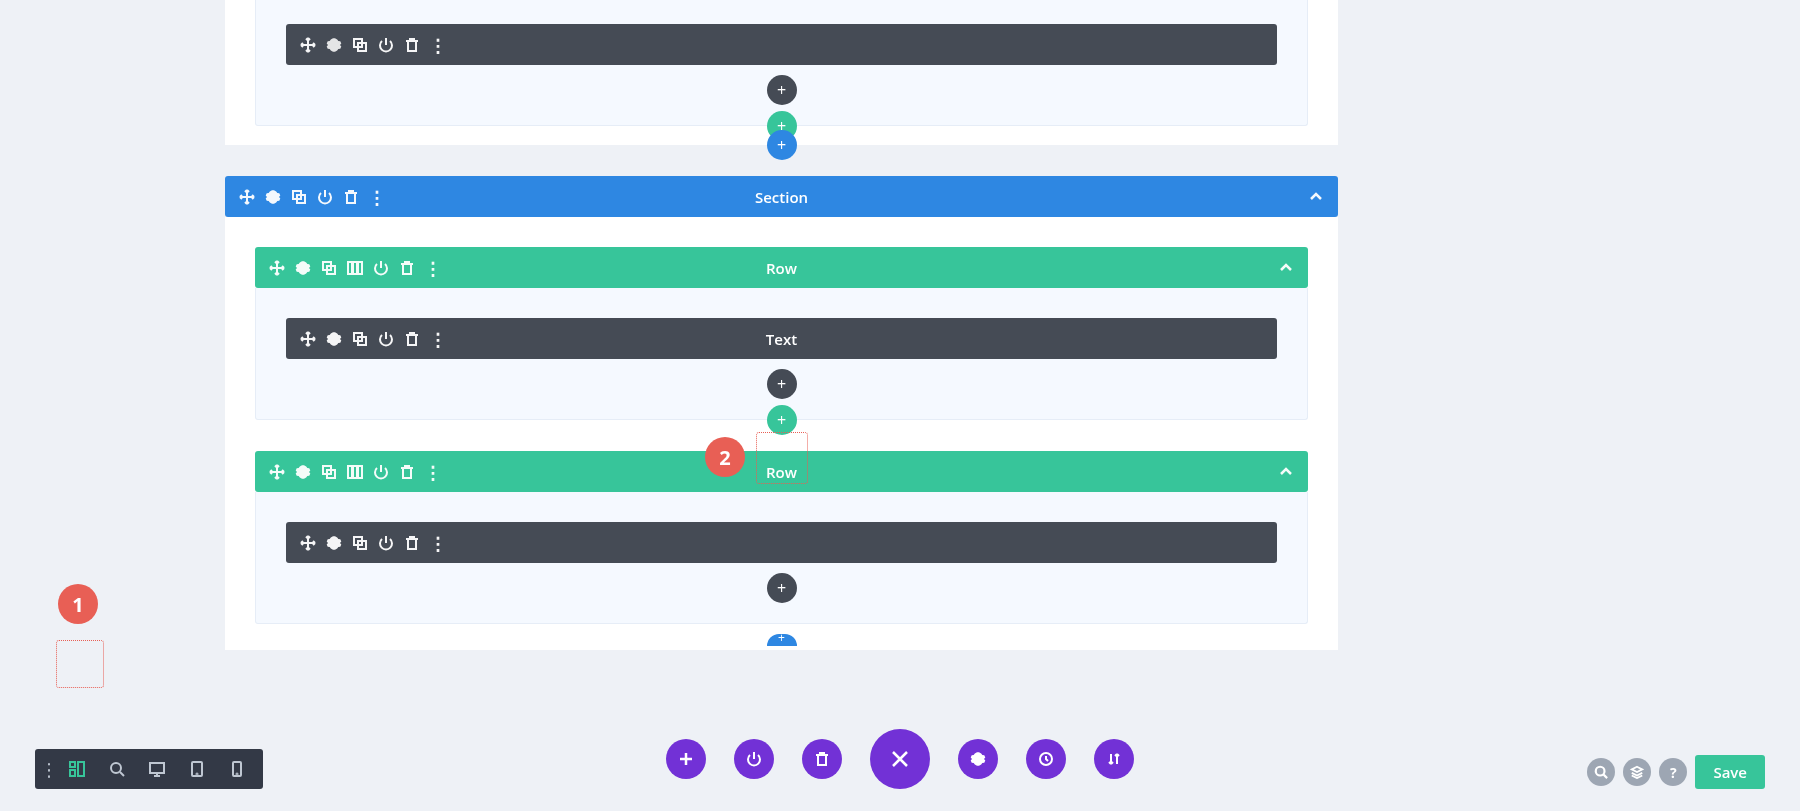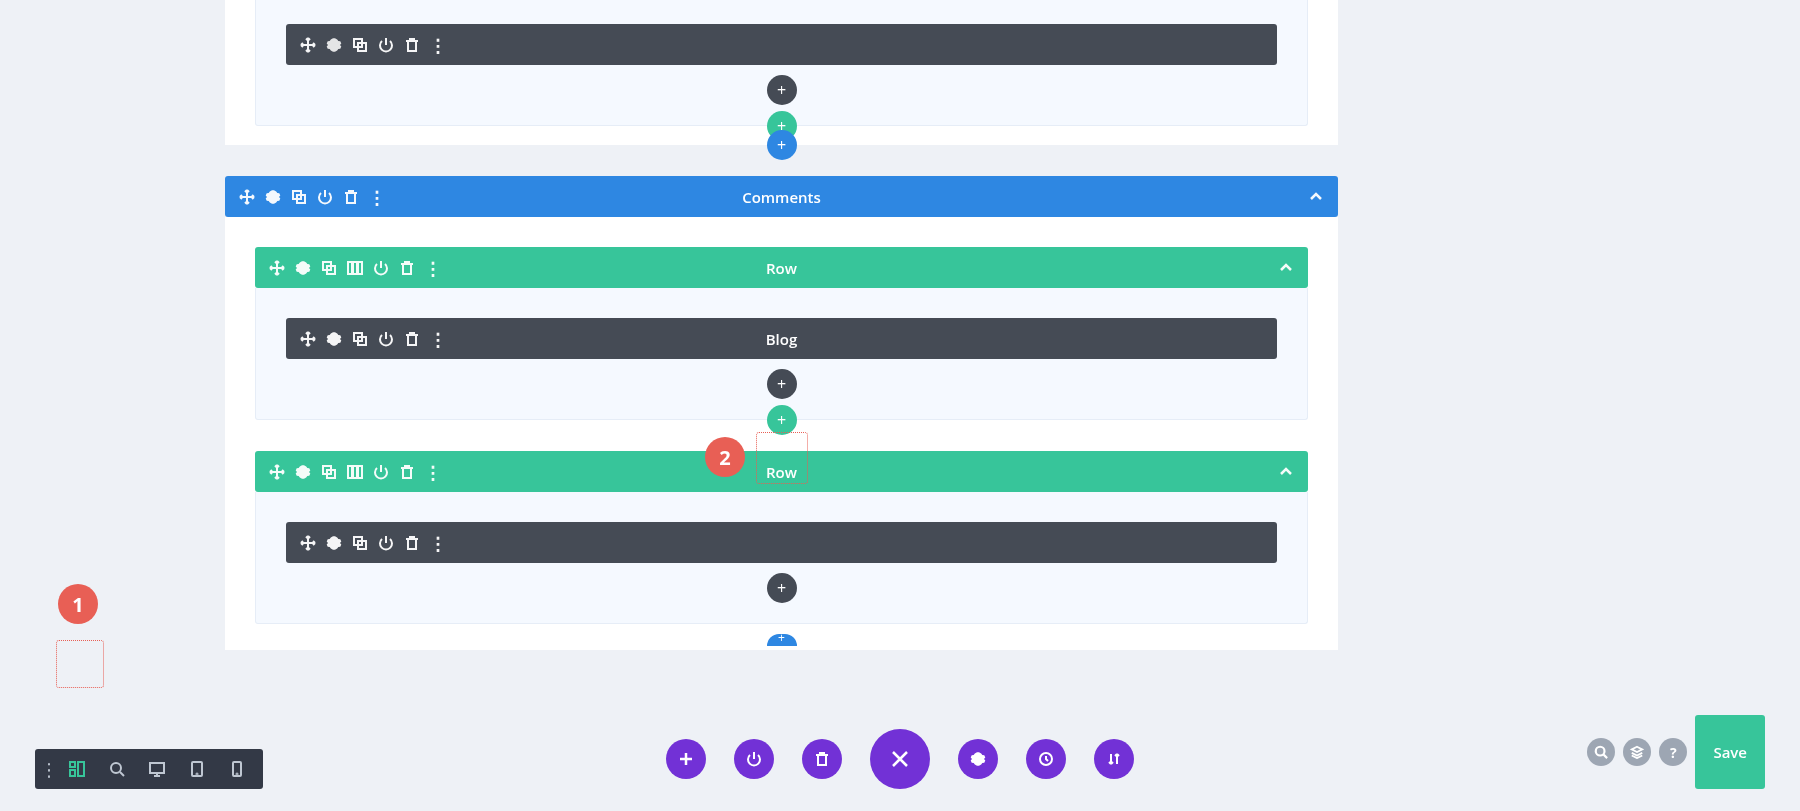--- a/index.html
+++ b/index.html
@@ -178,21 +178,21 @@
     align-items: center;
     justify-content: center;
     cursor: pointer;
     font-size: 14px;
   }
   .save-btn {
     background: #37c59a;
     color: #fff;
     font-weight: 600;
     font-size: 15px;
-    padding: 27px 18px;
+    padding: 7px 18px;
     border-radius: 3px;
     cursor: pointer;
   }
 
   
   .annotation {
     position: absolute;
     width: 40px; height: 40px;
     border-radius: 50%;
     background: #e85f55;
@@ -311,21 +311,21 @@
               <path d="M4 4a6 6 0 108 0"></path>
             </svg>
           </span>
         <span class="icon">
             <svg width="14" height="16" viewBox="0 0 14 16" fill="none" stroke="currentColor" stroke-width="2">
               <path d="M1 4h12M3 4v10h8V4M5 4V2h4v2"></path>
             </svg>
           </span>
         <span class="icon" style="font-size:18px;">⋮</span>
       </div>
-      <div class="bar-title">Comments</div>
+      <div class="bar-title">Section</div>
       <div class="bar-right">
         <span class="icon">
             <svg width="16" height="16" viewBox="0 0 16 16" fill="none" stroke="currentColor" stroke-width="2.5">
               <path d="M3 10l5-5 5 5"></path>
             </svg>
           </span>
       </div>
     </div>
     <div class="section-inner">
       <div class="row-bar">
@@ -401,21 +401,21 @@
                     <path d="M4 4a6 6 0 108 0"></path>
                   </svg>
                 </span>
               <span class="icon">
                   <svg width="14" height="16" viewBox="0 0 14 16" fill="none" stroke="currentColor" stroke-width="2">
                     <path d="M1 4h12M3 4v10h8V4M5 4V2h4v2"></path>
                   </svg>
                 </span>
               <span class="icon" style="font-size:18px;">⋮</span>
             </div>
-            <div class="bar-title">Blog</div>
+            <div class="bar-title">Text</div>
           </div>
         </div>
         <div class="plus-stack">
           <div class="circle-btn circle-dark">+</div>
         </div>
       </div>
       <div style="position:relative; margin-top:-15px; z-index:5;">
         <div class="circle-btn circle-teal">+</div>
       </div>
 

